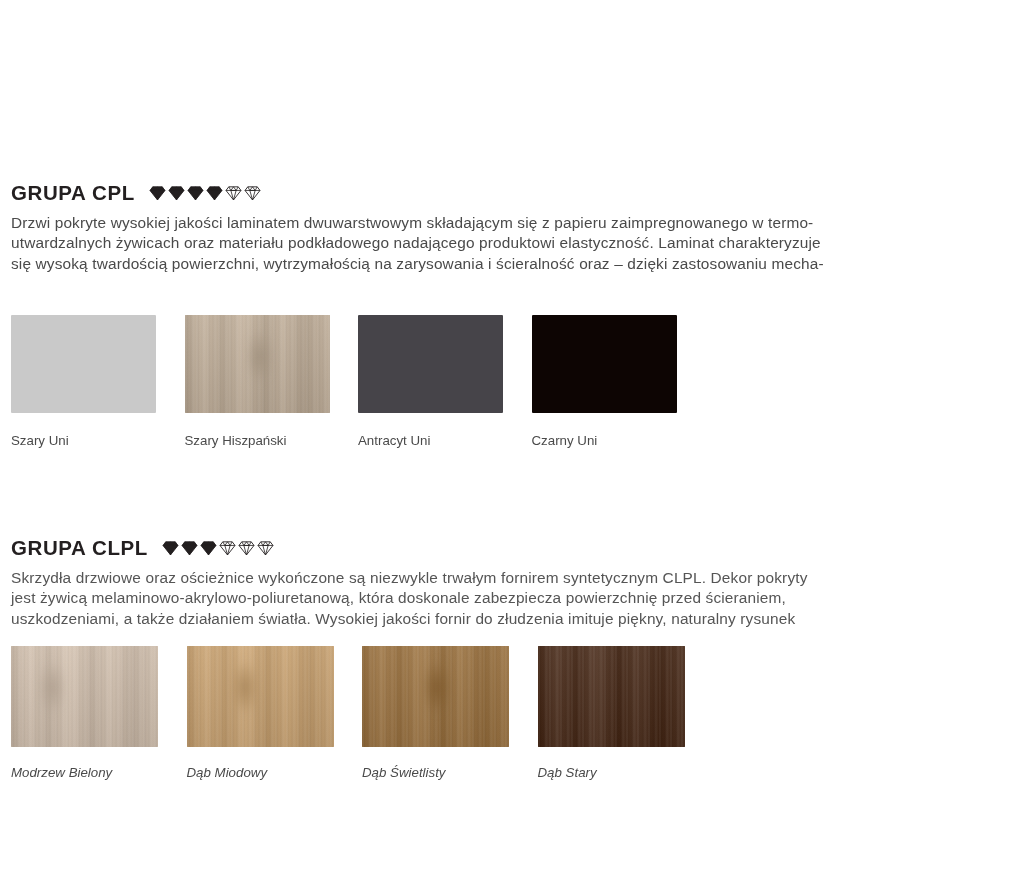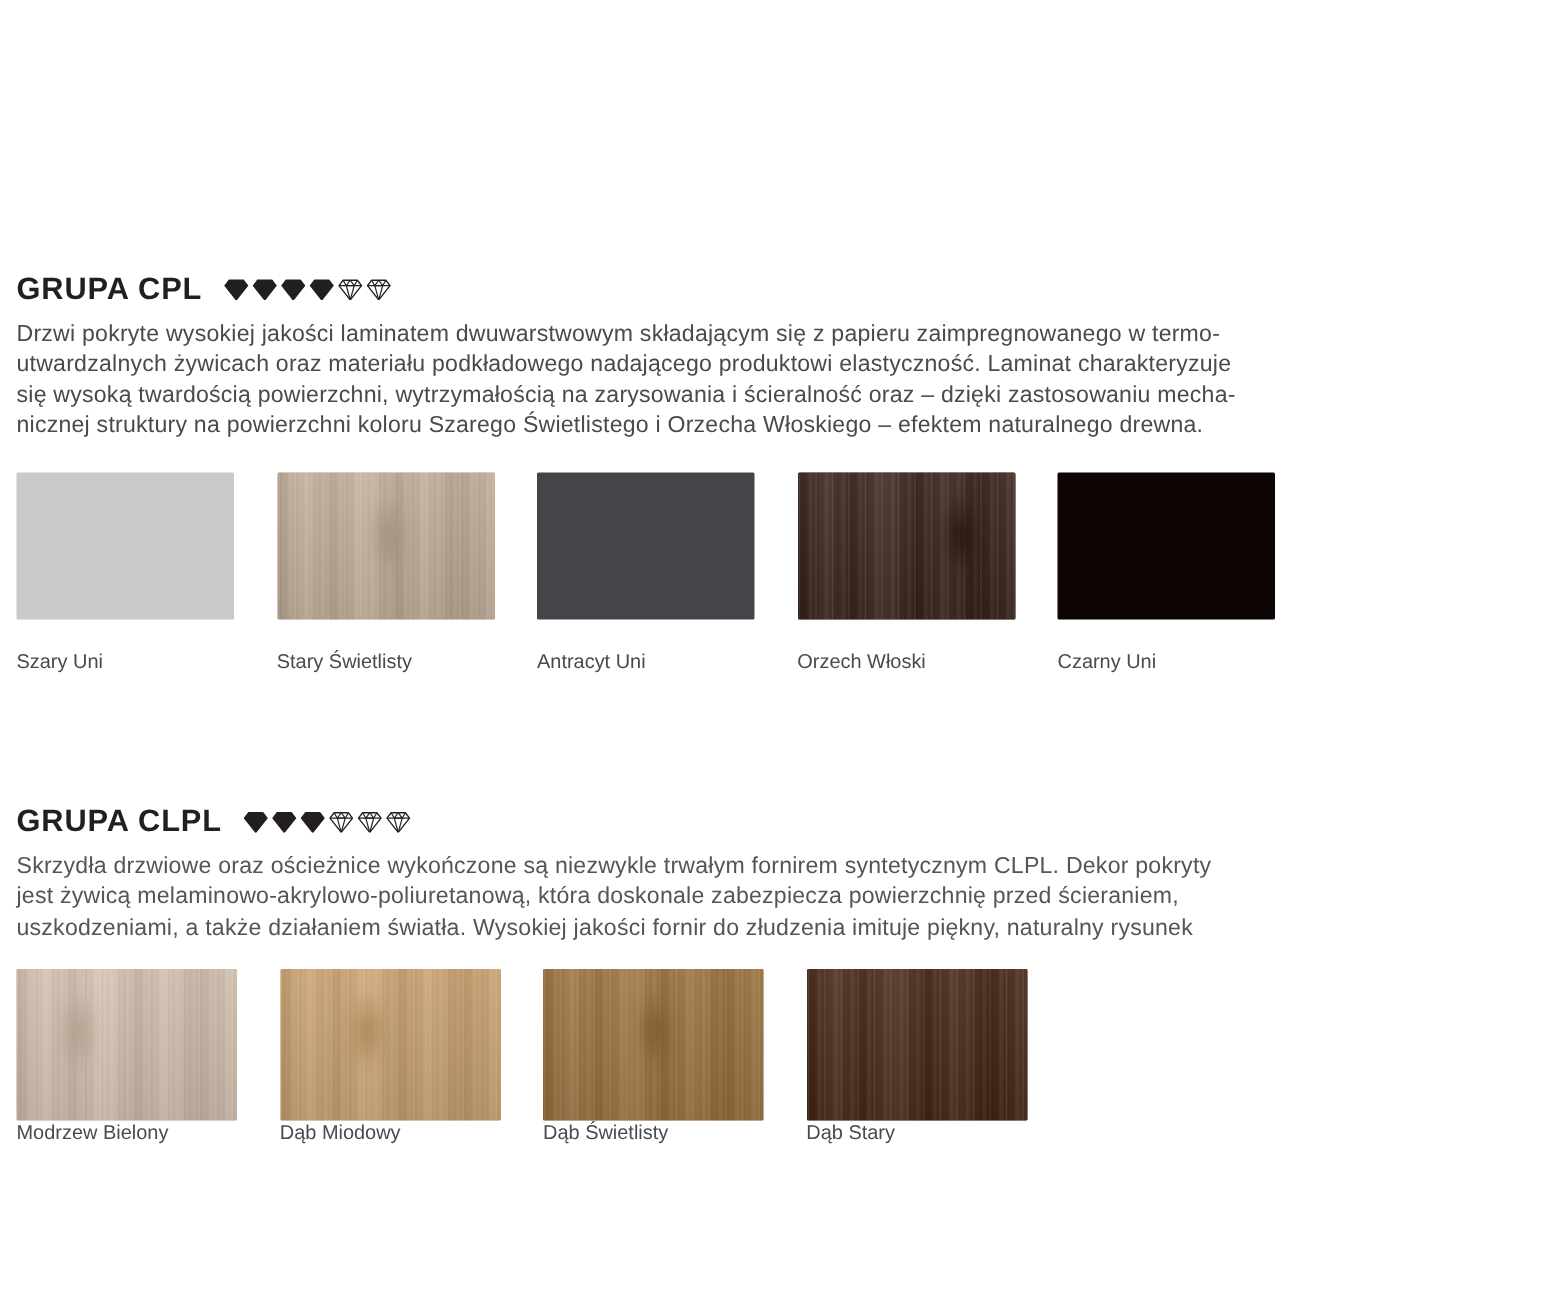--- a/index.html
+++ b/index.html
@@ -84,21 +84,21 @@
   #row-clpl .chip { width: 147px; height: 101px; }
 
   .chip-label {
     display: block;
     font-size: 13.3px;
     line-height: 16px;
     color: #4a4a4a;
     white-space: nowrap;
   }
   #row-cpl .chip-label  { margin-top: 20px; }
-  #row-clpl .chip-label { margin-top: 0; }
+  #row-clpl .chip-label { margin-top: 18px; font-style: italic; }
 
   
   .grain {
     position: absolute;
     inset: 0;
   }
   .grain.fine {
     background-image:
       repeating-linear-gradient(90deg,
         rgba(255,255,255,0.00) 0px,
@@ -209,50 +209,40 @@
                 <path d="M12 1.2 L15.8 6.4" fill="none" stroke-width="1.15"></path>
               </g>
             </svg>
           </span>
         </div>
     </div>
     <p class="desc">
       <span class="ln">Drzwi pokryte wysokiej jakości laminatem dwuwarstwowym składającym się z papieru zaimpregnowanego w termo-</span>
       <span class="ln">utwardzalnych żywicach oraz materiału podkładowego nadającego produktowi elastyczność. Laminat charakteryzuje</span>
       <span class="ln">się wysoką twardością powierzchni, wytrzymałością na zarysowania i ścieralność oraz – dzięki zastosowaniu mecha-</span>
-      <span class="ln">nicznej struktury na powierzchni koloru Szarego Świetlistego i Orzecha Włoskiego – efektem naturalnego drewna.</span>
     </p>
   </div>
 
   <div class="swatch-row" id="row-cpl">
       <div class="swatch-cell">
         <div class="chip" style="background: rgb(201, 201, 201);"></div>
         <span class="chip-label">Szary Uni</span>
       </div>
       <div class="swatch-cell">
         <div class="chip" style="background: rgb(189, 172, 152);">
           <div class="grain broad" style="background: linear-gradient(90deg, rgb(175, 158, 138) 0%, rgb(197, 180, 160) 12%, rgb(183, 166, 146) 26%, rgb(201, 184, 164) 40%, rgb(179, 162, 142) 55%, rgb(195, 178, 158) 68%, rgb(177, 160, 140) 82%, rgb(193, 176, 156) 100%);"></div>
           <div class="grain fine"></div>
           <div class="knot" style="width: 26px; height: 54px; left: 62px; top: 14px; background: radial-gradient(rgb(163, 146, 126) 0%, rgba(0, 0, 0, 0) 72%);"></div>
           <div class="grain" style="background: linear-gradient(rgba(255, 255, 255, 0.05), rgba(0, 0, 0, 0.07));"></div>
         </div>
-        <span class="chip-label">Stary Świetlisty</span>
+        <span class="chip-label">Szary Hiszpański</span>
       </div>
       <div class="swatch-cell">
         <div class="chip" style="background: rgb(70, 68, 73);"></div>
         <span class="chip-label">Antracyt Uni</span>
-      </div>
-      <div class="swatch-cell">
-        <div class="chip" style="background: rgb(60, 42, 33);">
-          <div class="grain broad" style="background: linear-gradient(90deg, rgb(46, 28, 19) 0%, rgb(68, 50, 41) 12%, rgb(54, 36, 27) 26%, rgb(72, 54, 45) 40%, rgb(50, 32, 23) 55%, rgb(66, 48, 39) 68%, rgb(48, 30, 21) 82%, rgb(64, 46, 37) 100%);"></div>
-          <div class="grain fine"></div>
-          <div class="knot" style="width: 26px; height: 54px; left: 96px; top: 14px; background: radial-gradient(rgb(34, 16, 7) 0%, rgba(0, 0, 0, 0) 72%);"></div>
-          <div class="grain" style="background: linear-gradient(rgba(255, 255, 255, 0.05), rgba(0, 0, 0, 0.07));"></div>
-        </div>
-        <span class="chip-label">Orzech Włoski</span>
       </div>
       <div class="swatch-cell">
         <div class="chip" style="background: rgb(13, 5, 3);"></div>
         <span class="chip-label">Czarny Uni</span>
       </div>
     </div>
 
   <div class="section" id="section-clpl">
     <div class="section-head">
       <div class="section-title">GRUPA CLPL</div>

